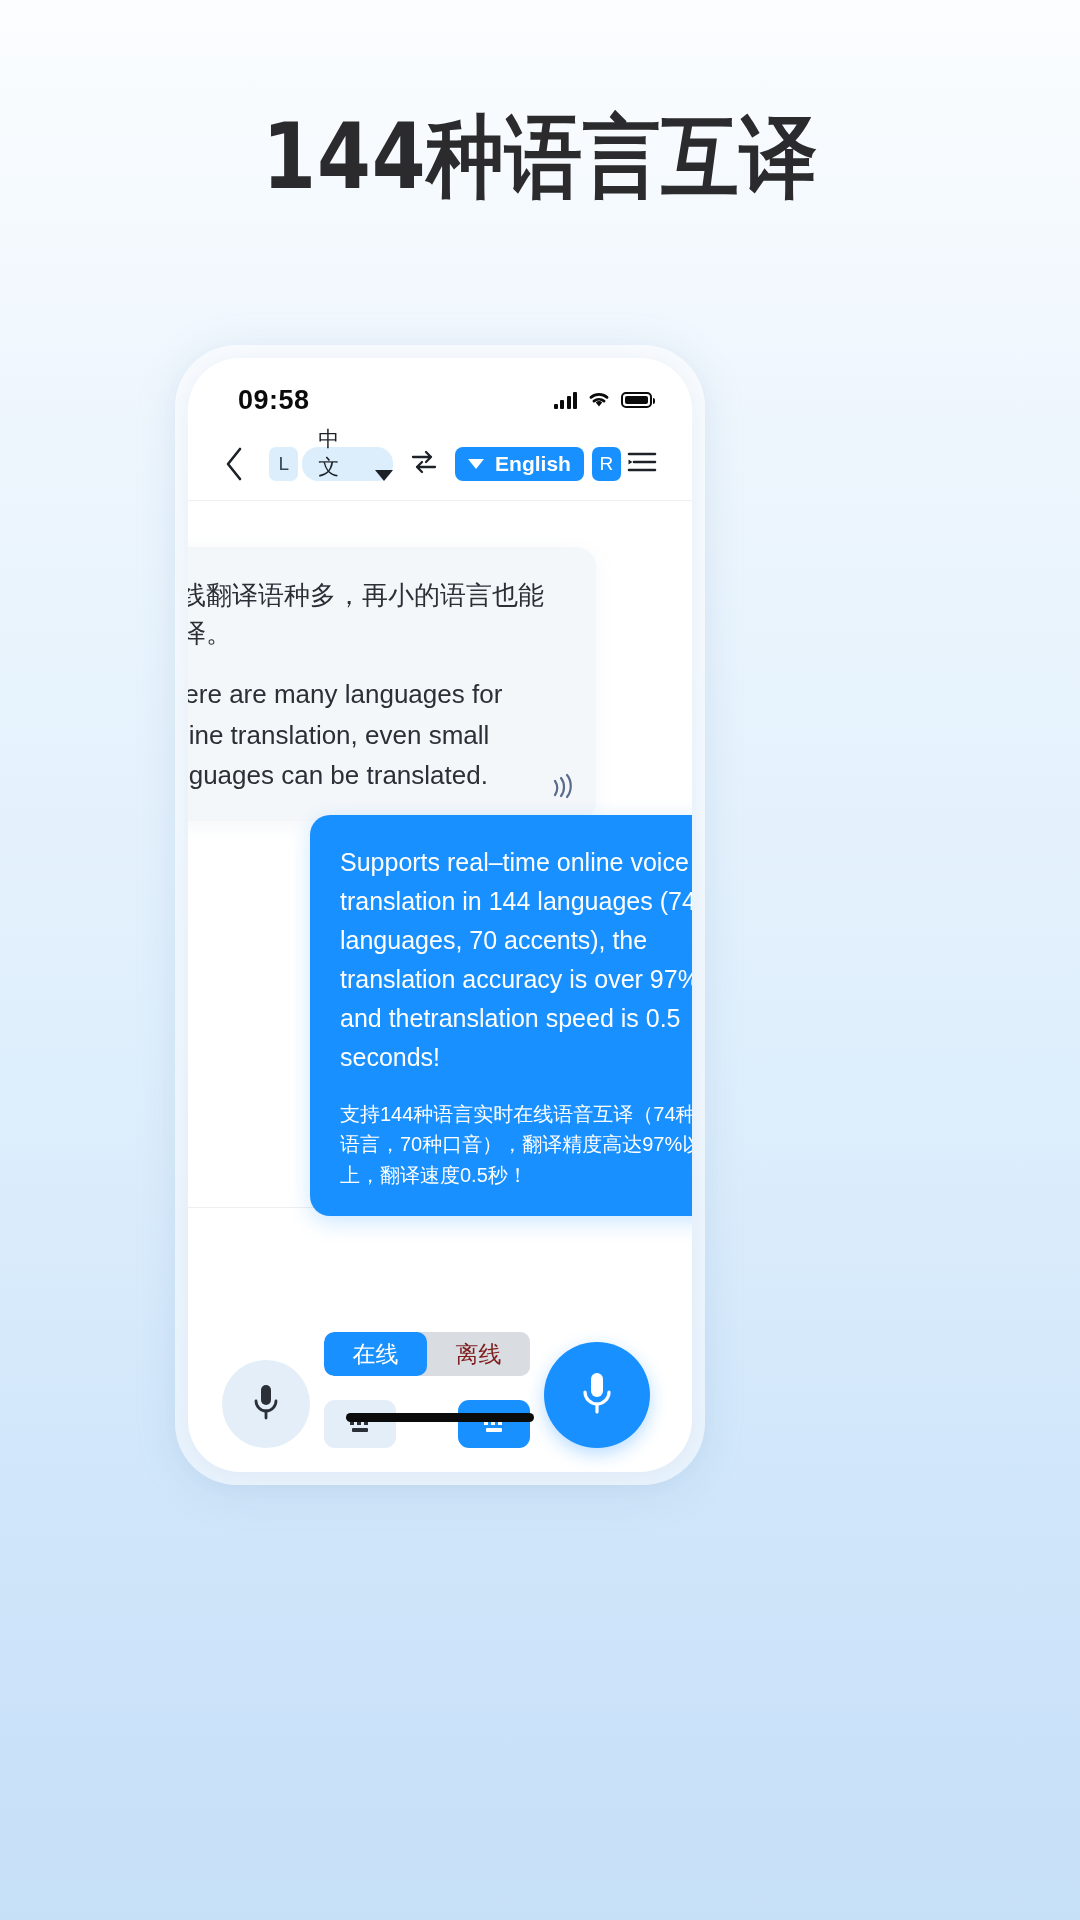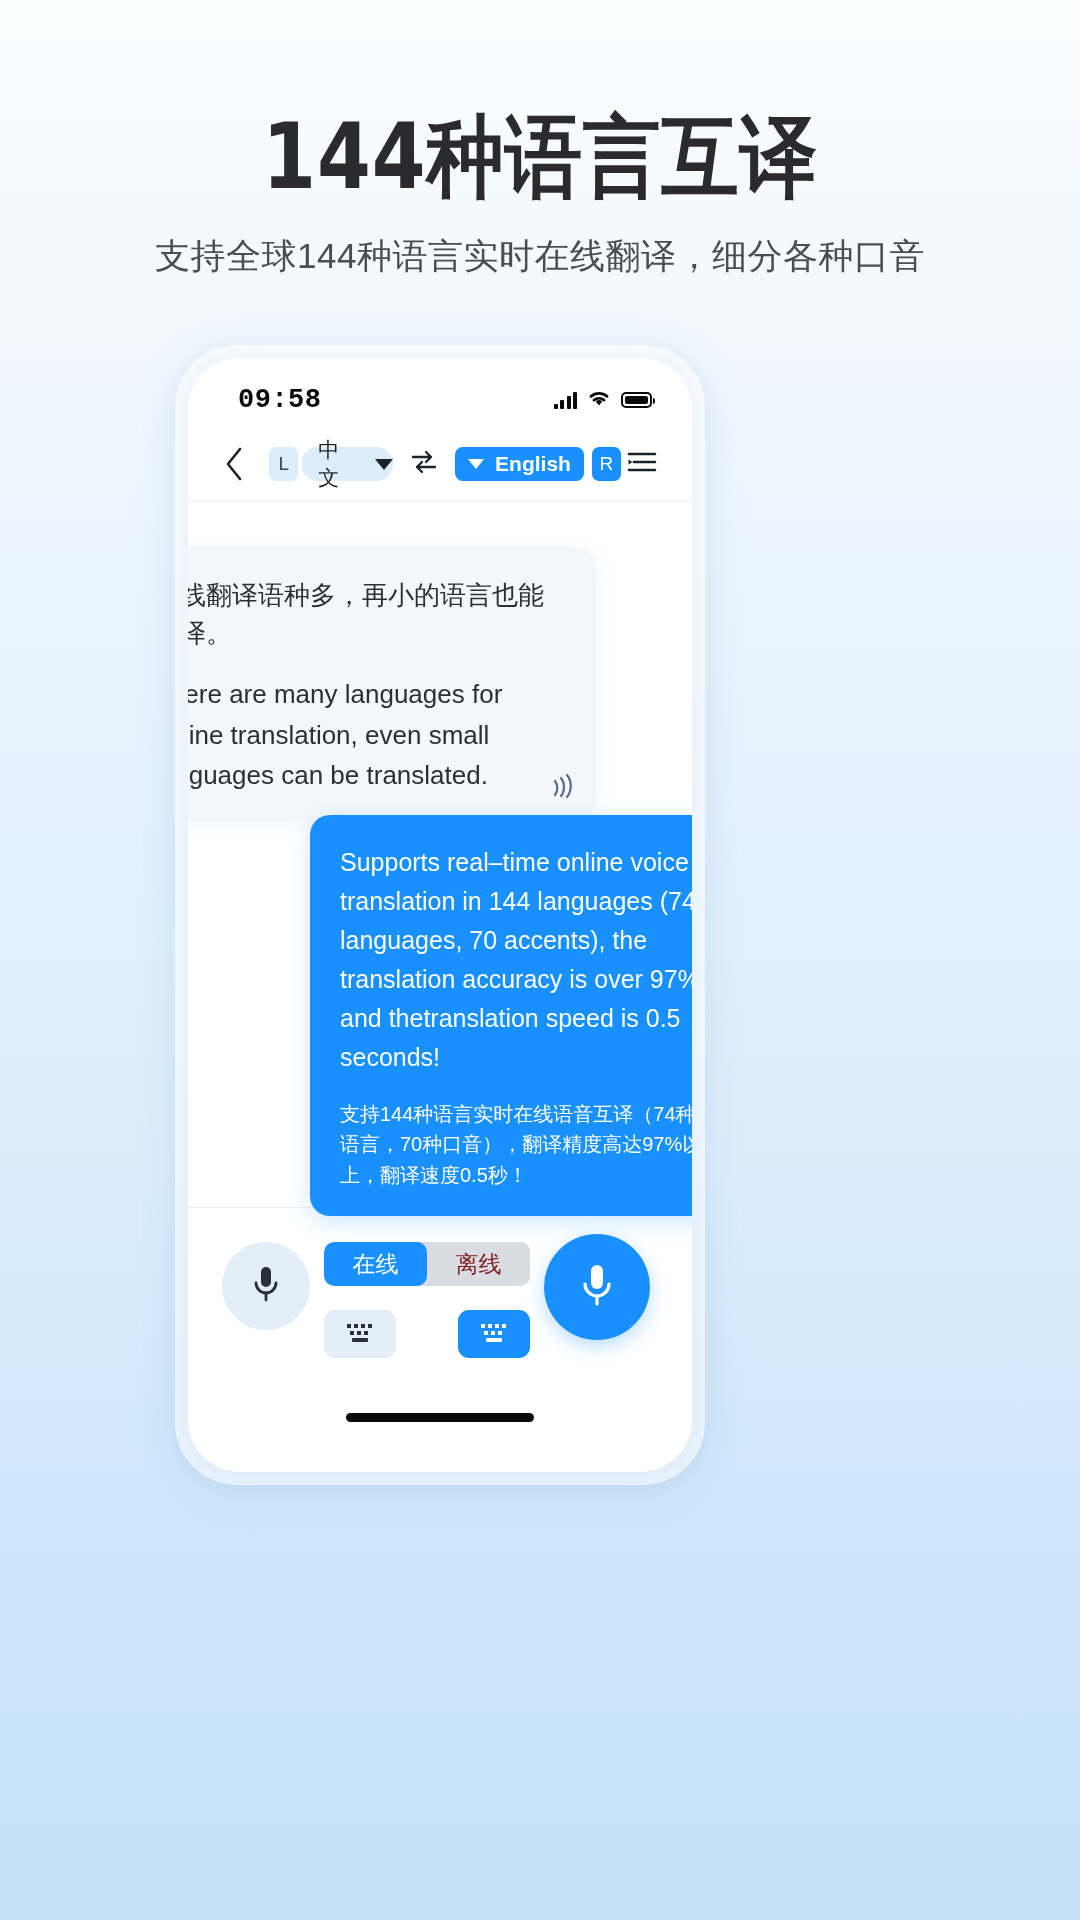--- a/index.html
+++ b/index.html
@@ -49,21 +49,20 @@
     overflow:hidden;
     box-shadow:0 4px 26px rgba(120,160,200,0.12);
   }
 
   
   .statusbar {
     height:70px;
     display:flex; align-items:center;
     justify-content:space-between;
     padding:14px 40px 0 50px;
-    font-family:Liberation Mono, monospace;
   }
   .clock { font-size:27px; font-weight:700; color:#0b0b0c; letter-spacing:0.5px; }
   .status-icons { display:flex; align-items:center; gap:9px; }
   .sig { display:flex; align-items:flex-end; gap:2.5px; height:18px; }
   .sig i { width:4px; background:#0b0b0c; border-radius:1px; display:block; }
   .sig i:nth-child(1){height:5px;} .sig i:nth-child(2){height:9px;}
   .sig i:nth-child(3){height:13px;} .sig i:nth-child(4){height:17px;}
   .batt {
     width:31px;height:16px;border:2px solid #0b0b0c;border-radius:5px;
     position:relative; padding:2px;
@@ -81,21 +80,21 @@
   .back-btn { width:44px;height:44px;display:flex;align-items:center;justify-content:center; }
   .back-btn svg { display:block; }
   .lang-group { display:flex; align-items:center; gap:4px; margin-left:14px; }
   .badge-l {
     width:30px;height:34px;border-radius:7px;background:#dceefb;
     color:#3b4653;font-size:19px;display:flex;align-items:center;justify-content:center;
     font-weight:400;
   }
   .lang-pill-left {
     height:34px;background:#dceefb;border-radius:16px;
-    display:flex;align-items:center;gap:18px;
+    display:flex;align-items:flex-end;gap:18px;
     padding:0 0 0 16px;
     color:#1d2229;font-size:21px;
   }
   .caret-dark { width:0;height:0;border-left:9px solid transparent;border-right:9px solid transparent;border-top:11px solid #1d2229; }
   .caret-white { width:0;height:0;border-left:8px solid transparent;border-right:8px solid transparent;border-top:10px solid #ffffff; }
   .swap-icon { margin:0 12px; display:flex; align-items:center; }
   .lang-pill-right {
     height:34px;background:#1890ff;border-radius:8px;
     display:flex;align-items:center;gap:11px;padding:0 13px;
     color:#fff;font-size:21px;font-weight:600;
@@ -133,21 +132,21 @@
   .speaker {
     position:absolute; right:20px; bottom:18px;
     width:30px;height:30px;
   }
 
   
   .toolbar-divider { height:1px;background:#eceff2; }
   .toolbar {
     height:240px;
     position:relative;
-    display:flex; align-items:flex-start;
+    display:flex; align-items:flex-end;
     padding:34px 42px 0 34px;
   }
   .mic-left {
     width:88px;height:88px;border-radius:50%;
     background:#e3eef8;
     display:flex;align-items:center;justify-content:center;
     flex:none;
   }
   .mic-right {
     width:106px;height:106px;border-radius:50%;
@@ -175,21 +174,20 @@
   .home-indicator {
     position:absolute; left:50%; transform:translateX(-50%);
     bottom:26px; width:188px; height:9px; border-radius:5px; background:#0b0b0c;
   }
 </style>
 </head>
 <body>
 
 <div class="headline-wrap">
   <div class="headline">144种语言互译</div>
-  <div class="subheadline">支持全球144种语言实时在线翻译，细分各种口音</div>
 </div>
 
 <div class="phone-shell"></div>
 
 <div class="phone-screen">
 
   <div class="statusbar">
     <div class="clock">09:58</div>
     <div class="status-icons">
       <span class="sig">

